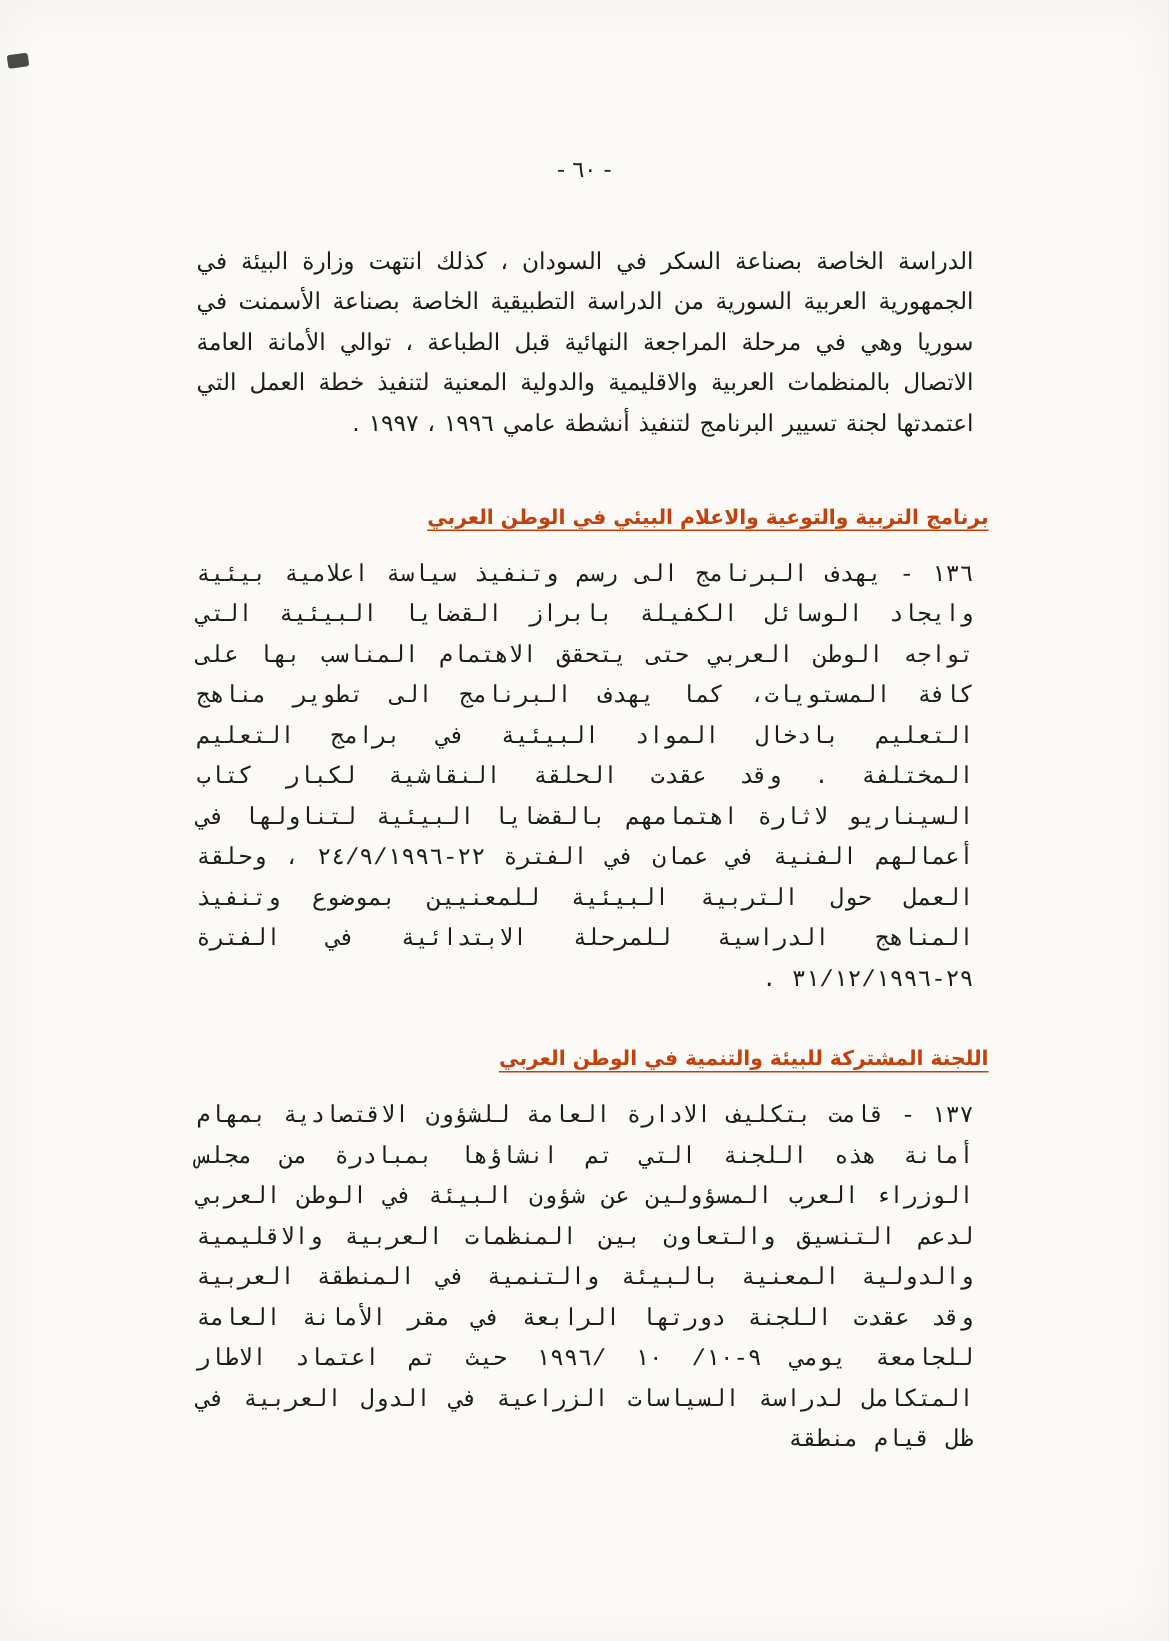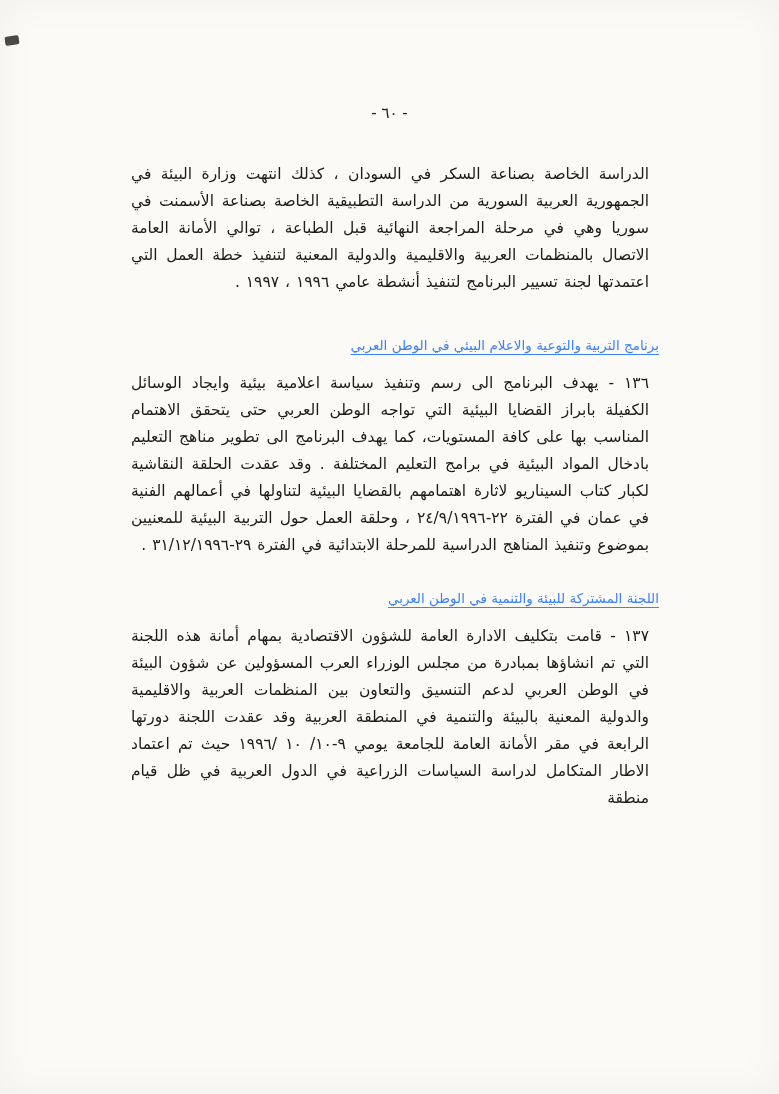--- a/index.html
+++ b/index.html
@@ -50,33 +50,34 @@
     margin: 12px;
     font-size: 15.5px;
     line-height: 27px;
     text-align: justify;
     text-justify: inter-word;
     word-spacing: 1px;
     color: #1d1c1a;
   }
   .para.numbered {
     margin-top: 17px;
+    font-family: Liberation Mono, monospace;
   }
   .item-number {
     white-space: nowrap;
   }
   .heading {
     margin: 41px 2px 16px 0;
     font-size: 13.5px;
-    font-weight: normal;
+    font-weight: bold;
     display: table;
     text-decoration: underline;
     text-underline-offset: 4px;
     text-decoration-thickness: 1px;
-    color: #3b82f6;
+    color: #c2410c;
   }
   .heading.second {
     margin-top: 31px;
   }
 </style>
 </head>
 <body>
 
 <div class="page">
 

